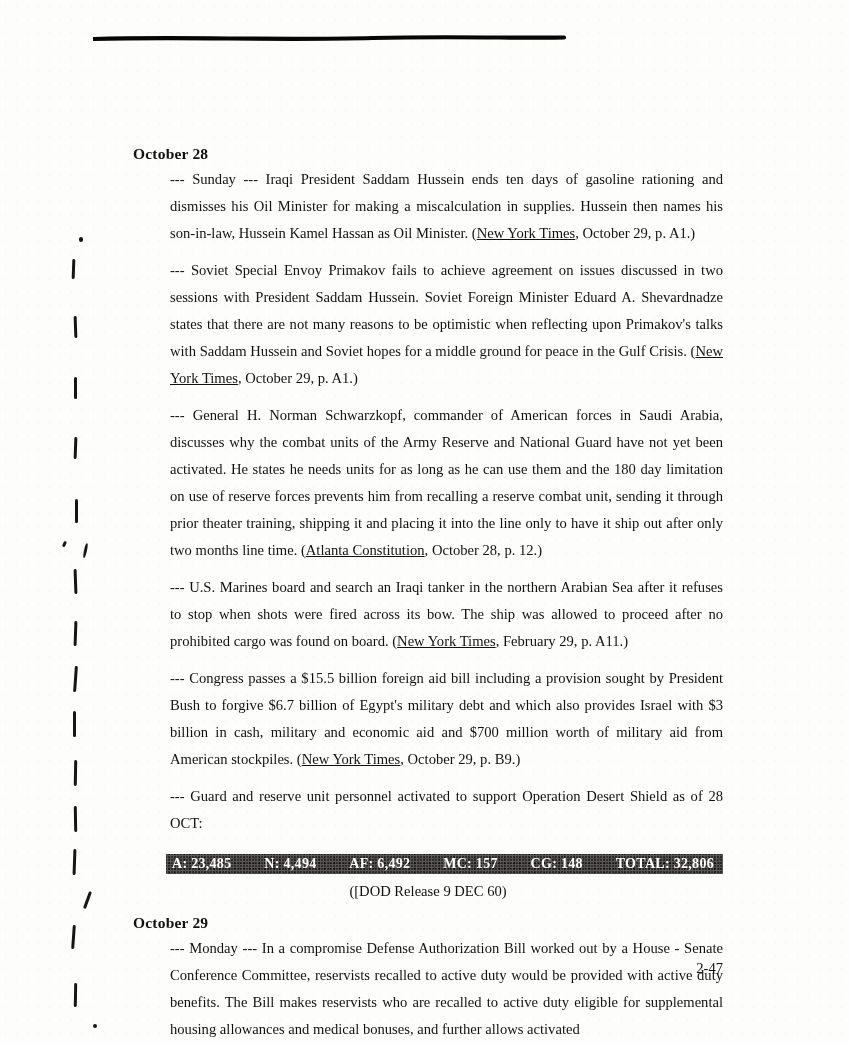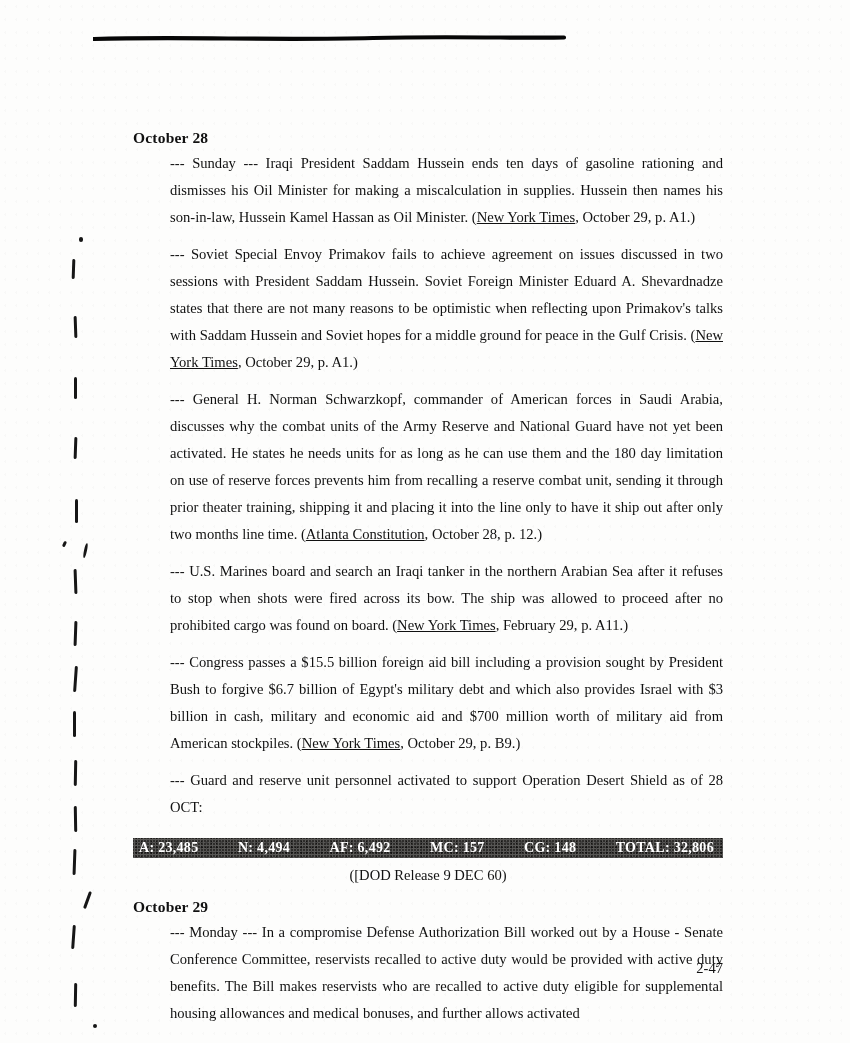--- a/index.html
+++ b/index.html
@@ -17,21 +17,21 @@
     background-size: 11px 13px;
     font-family: "Liberation Serif", "DejaVu Serif", serif;
     color: #111;
   }
   .top-rule { position: absolute; left: 93px; top: 33px; }
   .doc-body { position: absolute; left: 133px; top: 129px; width: 590px; }
   .section-heading {
     font-size: 15.5px; font-weight: 700; letter-spacing: 0.2px;
     margin: 14px 0 0 0;
   }
-  .doc-body .section-heading:first-child { margin-top: 0; }
+  .doc-body .section-heading:first-child { margin-top: 16px; }
   .paragraph {
     margin: 10px 0 0 37px;
     font-size: 14.6px; line-height: 27px;
     text-align: justify;
   }
   .section-heading + .paragraph { margin-top: 3px; }
   .citation { text-decoration: underline; }
   .stats-bar {
     margin-top: 17px;
     height: 20px;
@@ -40,20 +40,21 @@
     background-color: #2e2d2b;
     background-image:
       radial-gradient(rgba(255,255,255,0.20) 1px, transparent 1.2px),
       radial-gradient(rgba(0,0,0,0.55) 1px, transparent 1.2px);
     background-size: 3px 3px, 5px 5px;
     background-position: 0 0, 1px 2px;
     color: #ffffff;
     font-weight: 700;
     font-size: 14px;
     letter-spacing: 0.3px;
+    margin-left: 33px;
   }
   .stat { white-space: nowrap; }
   .centered-line { margin-top: 9px; text-align: center; font-size: 14.6px; }
   .page-number {
     position: absolute; left: 133px; top: 960px; width: 590px;
     text-align: right; font-size: 14.6px;
   }
   .mark {
     position: absolute; display: block;
     width: 2.6px; background: #161616; border-radius: 2px;

